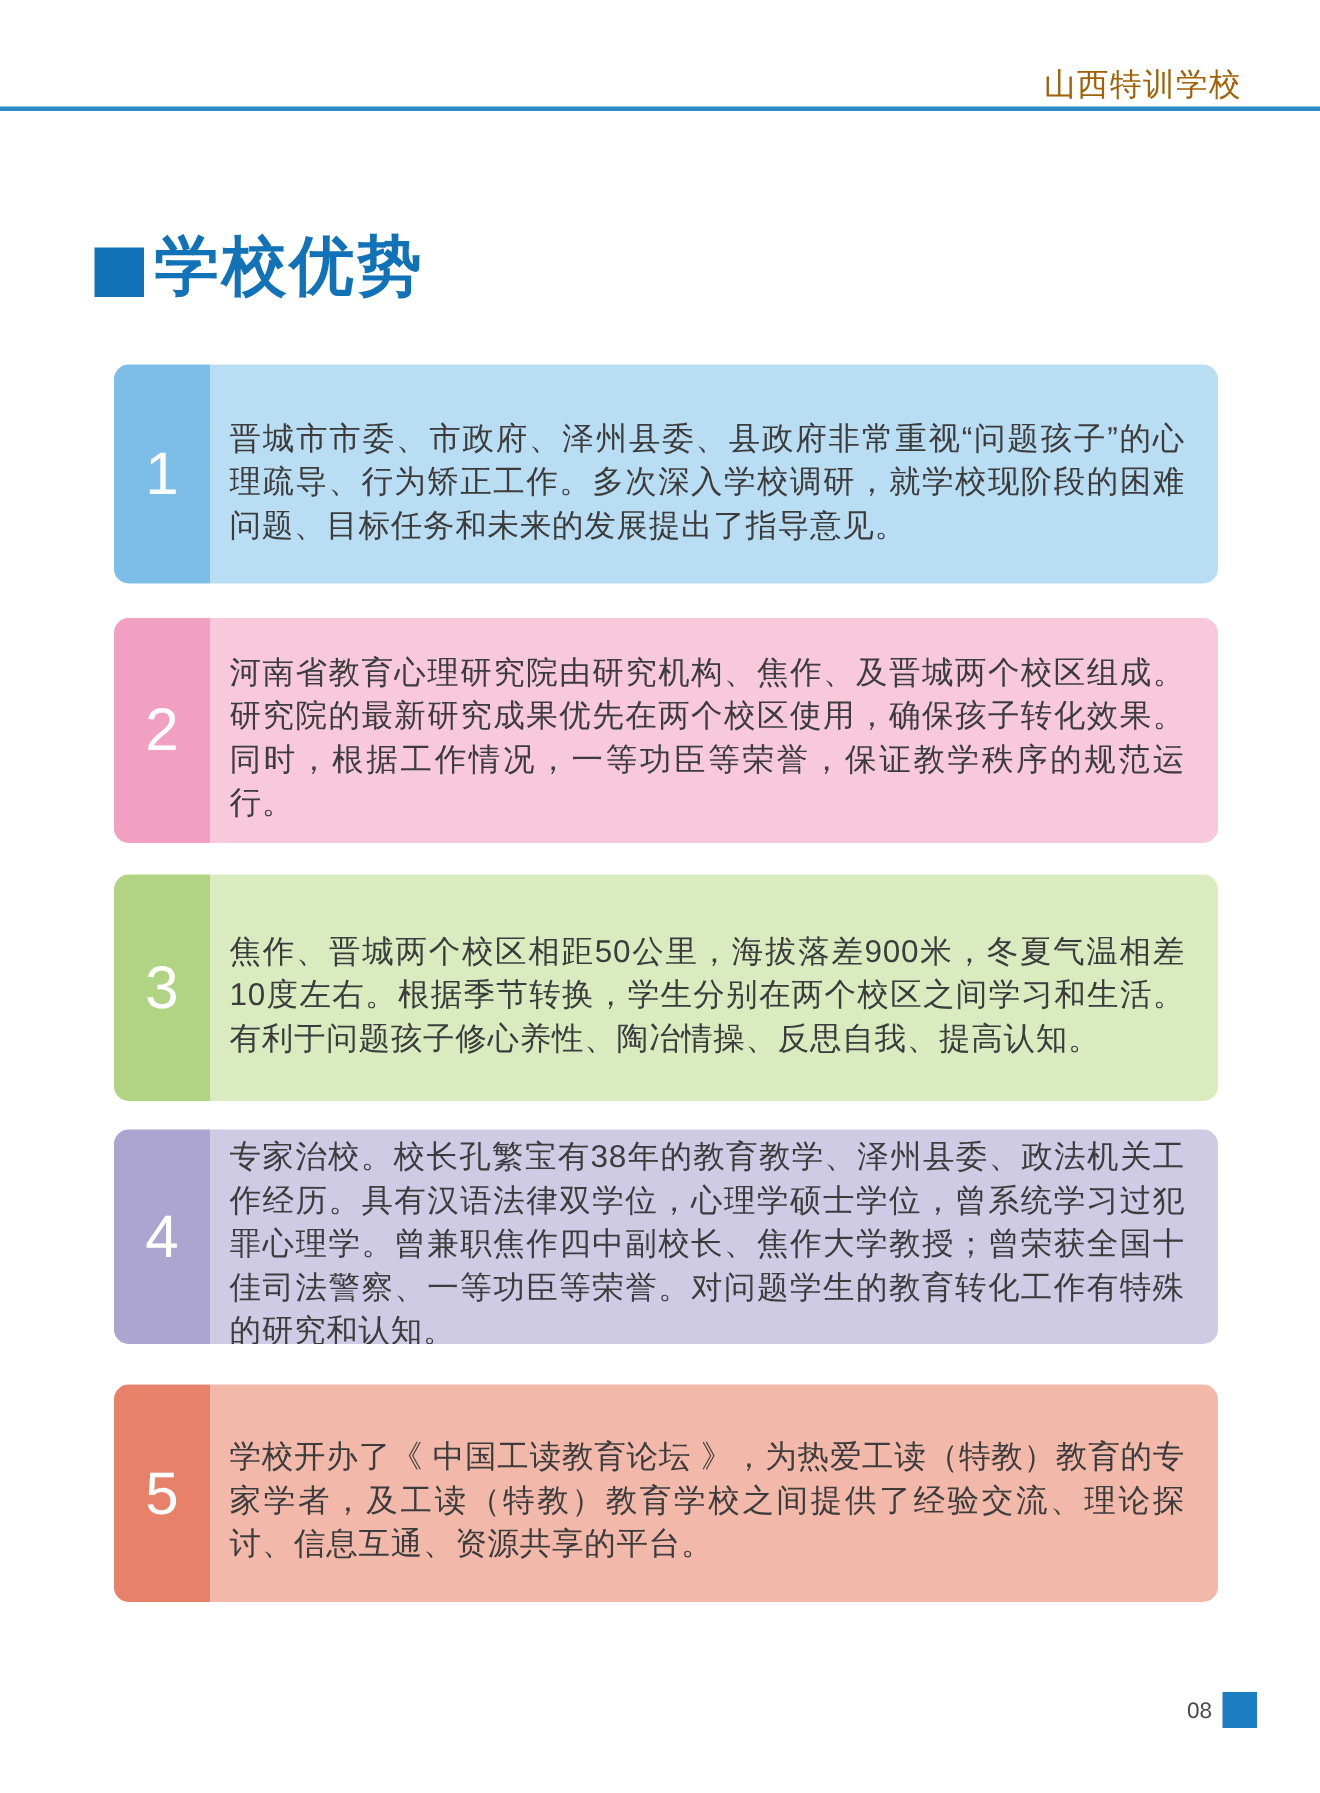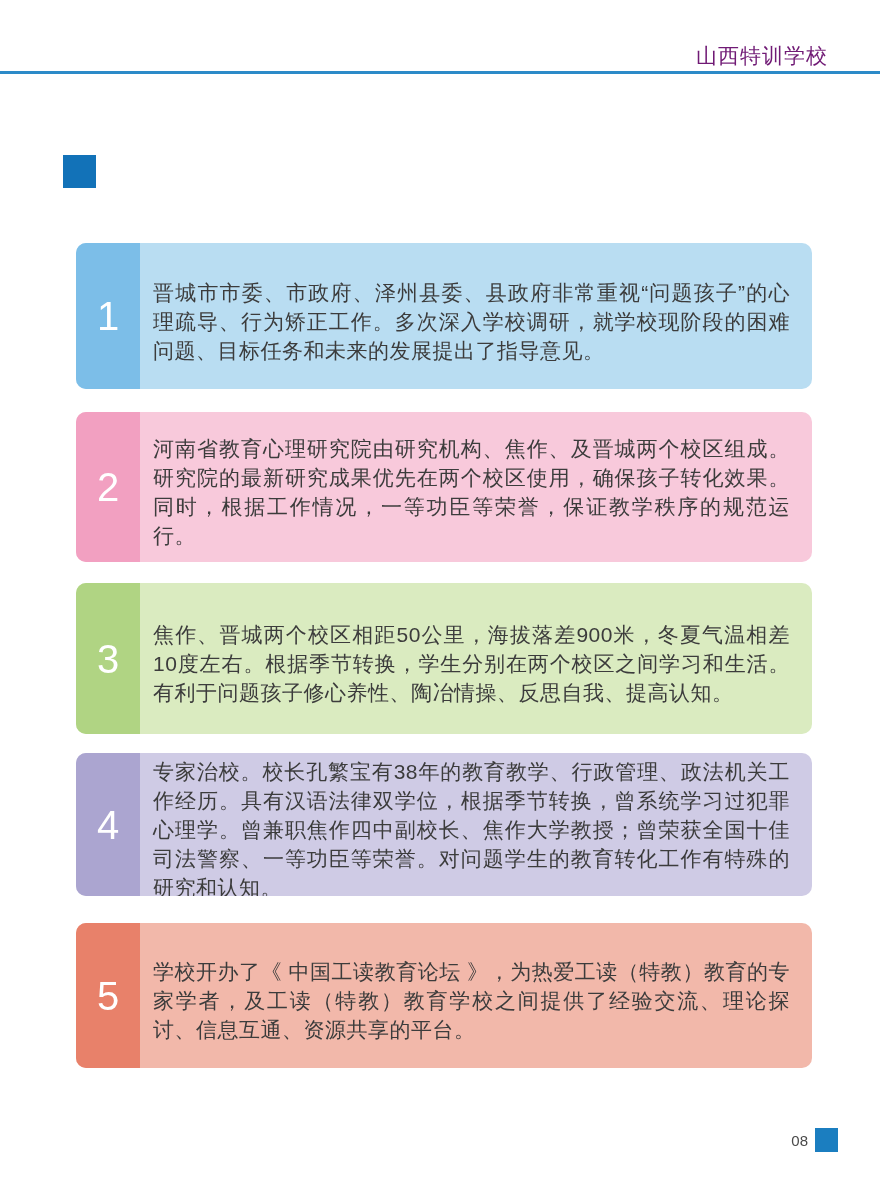--- a/index.html
+++ b/index.html
@@ -15,21 +15,21 @@
     overflow: hidden;
   }
 
   
   .brand {
     position: absolute;
     top: 42px;
     right: 52px;
     font-size: 21px;
     letter-spacing: 1px;
-    color: #701a75;
+    color: #a16207;
   }
   .header-rule {
     position: absolute;
     top: 71px;
     left: 0;
     width: 880px;
     height: 3px;
     background: #2c8ac8;
   }
 
@@ -118,20 +118,21 @@
 </head>
 <body>
 
 <div class="page">
 
   <span class="brand">山西特训学校</span>
   <div class="header-rule"></div>
 
   <div class="title">
     <span class="title-square"></span>
+    <span class="title-text">学校优势</span>
   </div>
 
   <div class="card card-1" style="background: rgb(185, 221, 242);">
     <div class="strip" style="background: rgb(124, 190, 232);">
       <span>1</span>
     </div>
     <div class="card-body">
       <p>晋城市市委、市政府、泽州县委、县政府非常重视“问题孩子”的心理疏导、行为矫正工作。多次深入学校调研，就学校现阶段的困难问题、目标任务和未来的发展提出了指导意见。</p>
     </div>
   </div>
@@ -152,21 +153,21 @@
     <div class="card-body">
       <p>焦作、晋城两个校区相距50公里，海拔落差900米，冬夏气温相差10度左右。根据季节转换，学生分别在两个校区之间学习和生活。有利于问题孩子修心养性、陶冶情操、反思自我、提高认知。</p>
     </div>
   </div>
 
   <div class="card card-4" style="background: rgb(207, 203, 229);">
     <div class="strip" style="background: rgb(171, 165, 208);">
       <span>4</span>
     </div>
     <div class="card-body">
-      <p>专家治校。校长孔繁宝有38年的教育教学、行政管理、政法机关工作经历。具有汉语法律双学位，根据季节转换，曾系统学习过犯罪心理学。曾兼职焦作四中副校长、焦作大学教授；曾荣获全国十佳司法警察、一等功臣等荣誉。对问题学生的教育转化工作有特殊的研究和认知。</p>
+      <p>专家治校。校长孔繁宝有38年的教育教学、泽州县委、政法机关工作经历。具有汉语法律双学位，心理学硕士学位，曾系统学习过犯罪心理学。曾兼职焦作四中副校长、焦作大学教授；曾荣获全国十佳司法警察、一等功臣等荣誉。对问题学生的教育转化工作有特殊的研究和认知。</p>
     </div>
   </div>
 
   <div class="card card-5" style="background: rgb(242, 184, 170);">
     <div class="strip" style="background: rgb(232, 129, 106);">
       <span>5</span>
     </div>
     <div class="card-body">
       <p>学校开办了《 中国工读教育论坛 》，为热爱工读（特教）教育的专家学者，及工读（特教）教育学校之间提供了经验交流、理论探讨、信息互通、资源共享的平台。</p>
     </div>

